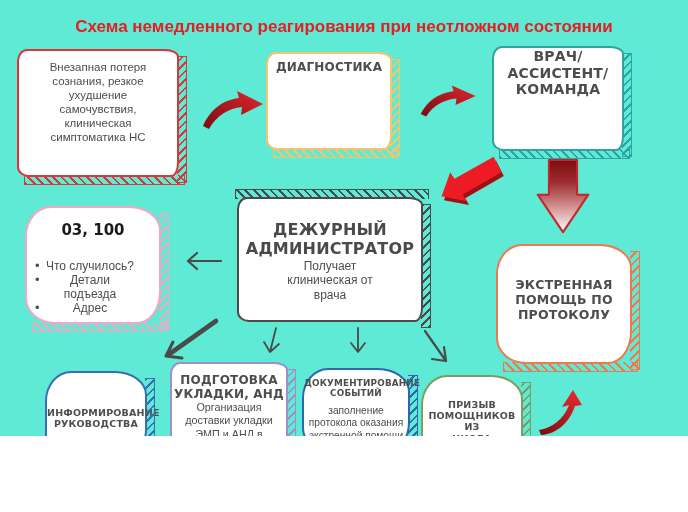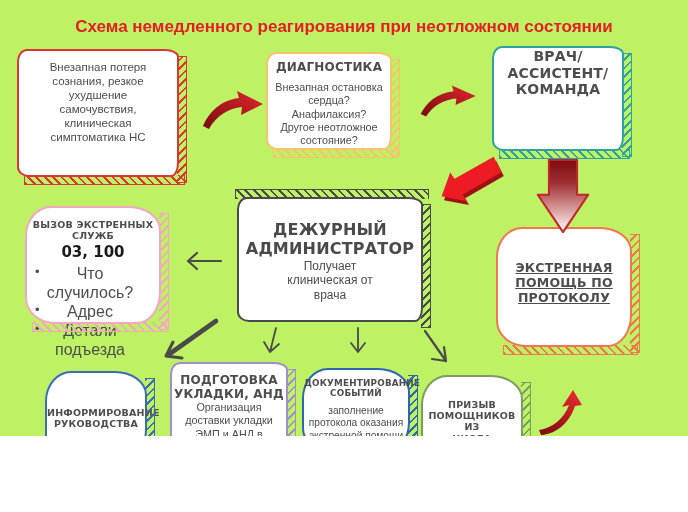--- a/index.html
+++ b/index.html
@@ -1,16 +1,16 @@
 <!DOCTYPE html>
 <html><head>
 <meta charset="utf-8">
 <style>
   html,body{margin:0;padding:0;background:#fff;}
-  #canvas{position:relative;width:688px;height:436px;background:#bef264;overflow:hidden;
+  #canvas{position:relative;width:688px;height:436px;background:#5eead4;overflow:hidden;
           font-family:"Liberation Sans",sans-serif;}
   .title{position:absolute;left:0;top:17px;width:100%;text-align:center;
          font-family:"Liberation Sans",sans-serif;font-weight:bold;font-size:17px;}
   
   .box{position:absolute;background:#fff;border:2.5px solid var(--c);
        text-align:center;color:#4d4d4d;box-sizing:border-box;z-index:2;}
   .sq{border-radius:10px 14px 8px 12px / 12px 8px 14px 10px;}
   .rd{border-radius:26px 32px 24px 30px / 30px 24px 32px 26px;}
   .bt{font-family:"DejaVu Sans",sans-serif;font-weight:bold;white-space:pre-line;
       line-height:1.18;letter-spacing:.2px;}
@@ -27,24 +27,24 @@
   #b-emergency .bt{font-size:14px}#b-emergency .bb{font-size:11.5px}
   #b-diag{left:266px;top:52px;width:126px;height:98px;padding-top:6px;}
   #b-diag .bt{font-size:12px}#b-diag .bb{font-size:10.8px;margin-top:7px}
   #b-doctor{left:492px;top:46px;width:132px;height:105px;}
   #b-doctor .bt{font-size:14px}
   #b-admin{left:237px;top:197px;width:186px;height:125px;padding-top:22px;}
   #b-admin .bt{font-size:16px;color:#4a4a4a}#b-admin .bb{font-size:12px}
   #b-call{left:25px;top:206px;width:136px;height:118px;padding-top:11px;}
   #b-call .bt{font-size:9.5px}
   #b-call .num{font-family:"DejaVu Sans",sans-serif;font-weight:bold;font-size:15px;color:#1a1a1a;margin-top:2px;}
-  #b-call ul{list-style:none;margin:4px 0 0;padding:0 22px 0 16px;font-size:16px;line-height:1.18;color:#4d4d4d;}
+  #b-call ul{list-style:none;margin:20px 0 0;padding:0 22px 0 16px;font-size:12px;line-height:1.18;color:#4d4d4d;}
   #b-call li{position:relative;text-align:center;}
   #b-call li::before{content:"\2022";position:absolute;left:-8px;top:-1px;font-size:13px;}
-  #b-protocol{left:496px;top:227px;width:136px;height:120px;padding-top:32px;text-decoration:underline;}
+  #b-protocol{left:496px;top:244px;width:136px;height:120px;padding-top:32px;}
   #b-protocol .bt{font-size:12.5px}
   #b-inform{left:45px;top:371px;width:102px;height:90px;padding-top:34px;}
   #b-inform .bt{font-size:9.5px}
   #b-kit{left:170px;top:362px;width:118px;height:97px;padding-top:9px;}
   #b-kit .bt{font-size:12px}#b-kit .bb{font-size:10.8px;}
   #b-doc{left:302px;top:368px;width:108px;height:86px;padding-top:8px;}
   #b-doc .bt{font-size:8.8px}#b-doc .bb{font-size:10.2px;margin-top:6px}
   #b-helpers{left:421px;top:375px;width:102px;height:92px;padding-top:22px;}
   #b-helpers .bt{font-size:9.5px}
   
@@ -85,25 +85,20 @@
 ухудшение
 самочувствия,
 клиническая
 симптоматика НС</div>
   </div>
 
   <div class="box sq" id="b-diag" style="--c: #f6c46d;">
     <div class="hatch h-r"></div>
     <div class="hatch h-b"></div>
     <div class="bt">ДИАГНОСТИКА</div>
-    <div class="bb">Внезапная остановка
-сердца?
-Анафилаксия?
-Другое неотложное
-состояние?</div>
   </div>
 
   <div class="box sq" id="b-doctor" style="--c: #2ea3a1;">
     <div class="hatch h-r"></div>
     <div class="hatch h-b"></div>
     <div class="bt">ВРАЧ/
 АССИСТЕНТ/
 КОМАНДА</div>
   </div>
 
@@ -113,27 +108,25 @@
     <div class="bt">ДЕЖУРНЫЙ
 АДМИНИСТРАТОР</div>
     <div class="bb">Получает
 клиническая от
 врача</div>
   </div>
 
   <div class="box rd" id="b-call" style="--c: #f4a7c3;">
     <div class="hatch h-r"></div>
     <div class="hatch h-b"></div>
-    <div class="bt">ВЫЗОВ ЭКСТРЕННЫХ
-СЛУЖБ</div>
     <div class="num">03, 100</div>
     <ul>
       <li>Что случилось?</li>
+      <li>Детали подъезда</li>
       <li>Адрес</li>
-      <li>Детали подъезда</li>
     </ul>
   </div>
 
   <div class="box rd" id="b-protocol" style="--c: #f0784f;">
     <div class="hatch h-r"></div>
     <div class="hatch h-b"></div>
     <div class="bt">ЭКСТРЕННАЯ
 ПОМОЩЬ ПО
 ПРОТОКОЛУ</div>
   </div>

